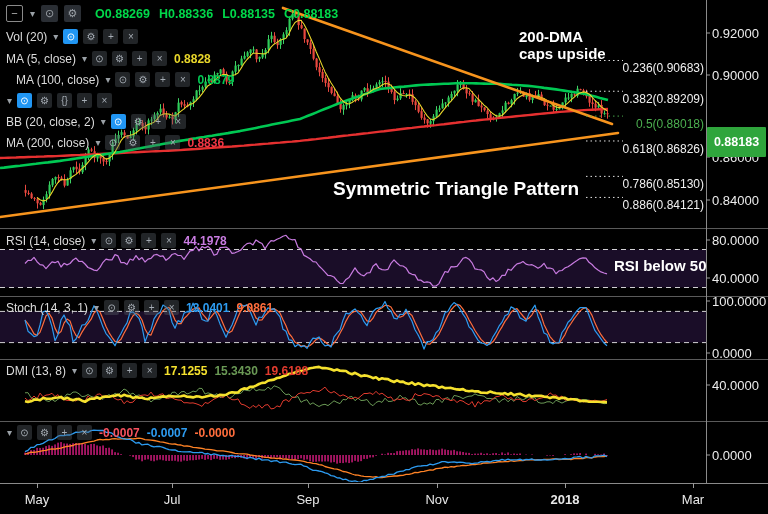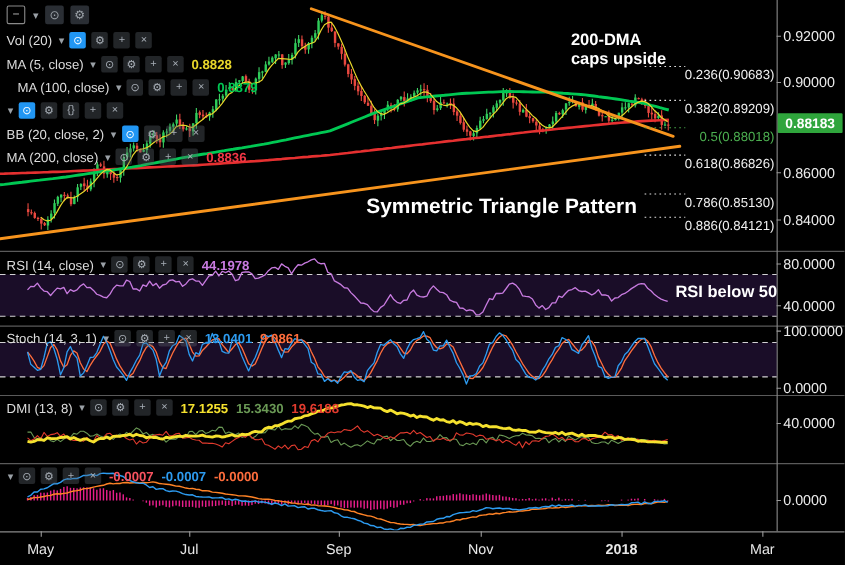--- a/index.html
+++ b/index.html
@@ -16,23 +16,23 @@
          background:#2a2e34;border-radius:2px;color:#9aa0a6;font-size:11px;cursor:pointer;}
   .ohlc{display:flex;gap:9px;margin-left:8px;font-size:12.5px;font-weight:bold;}
   .legend-row{position:absolute;display:flex;align-items:center;gap:5px;z-index:3;white-space:nowrap;}
   .lg-label{color:#dcdcdc;font-size:12px;cursor:pointer;}
   .chip{display:inline-flex;align-items:center;justify-content:center;width:15px;height:15px;
         background:rgba(90,96,104,.38);border-radius:2px;color:#a6adb5;font-size:10px;cursor:pointer;}
   .chip.active{background:#2196f3;color:#fff;}
   .lg-val{font-size:12px;font-weight:bold;margin-left:2px;}
   .anno{font-weight:bold;color:#fff;}
   .px-label{position:absolute;left:712px;transform:translateY(-50%);color:#ececec;font-size:13px;z-index:3;}
-  .badge{position:absolute;left:707px;width:59px;height:18px;transform:translateY(-50%);
+  .badge{position:absolute;left:707px;width:59px;height:30px;transform:translateY(-50%);
          display:flex;align-items:center;justify-content:center;color:#fff;
-         font-size:12.5px;font-weight:bold;border-radius:1px;z-index:3;}
+         font-size:12.5px;font-weight:bold;border-radius:1px;z-index:3;margin-top:30px;}
   .fib-label{position:absolute;right:64px;font-size:12px;z-index:3;text-align:right;}
   .t-label{position:absolute;top:492px;transform:translateX(-50%);color:#e8e8e8;font-size:13px;z-index:3;}
   .t-label.bold{font-weight:bold;}
 </style>
 </head>
 <body>
 
 <div id="stage">
   <svg id="canvas" width="768" height="514">
       <defs>
@@ -678,20 +678,26 @@
       <line x1="437.5" y1="483" x2="437.5" y2="488" stroke="#9a9a9a"></line>
       <line x1="565.5" y1="483" x2="565.5" y2="488" stroke="#9a9a9a"></line>
       <line x1="693.5" y1="483" x2="693.5" y2="488" stroke="#9a9a9a"></line>
     </svg>
 
   <div class="ov hdr">
     <span class="collapse">−</span>
     <span class="caret">▾</span>
     <span class="hicon">⊙</span>
     <span class="hicon">⚙</span>
+    <span class="ohlc" style="color:#00d84a">
+      <span>O0.88269</span>
+      <span>H0.88336</span>
+      <span>L0.88135</span>
+      <span>C0.88183</span>
+    </span>
   </div>
 
   <div class="ov anno" style="left:519px;top:28px;font-size:15px;line-height:17px;">
     <div>200-DMA</div>
     <div>caps upside</div>
   </div>
   <div class="ov anno" style="left:333px;top:178px;font-size:19px;">Symmetric Triangle Pattern</div>
   <div class="ov anno" style="left:614px;top:257px;font-size:15px;">RSI below 50</div>
 <div class="fib-label ov" style="top: 61.4858px; color: rgb(240, 240, 240);">0.236(0.90683)</div>
     <div class="fib-label ov" style="top: 92.2482px; color: rgb(240, 240, 240);">0.382(0.89209)</div>

